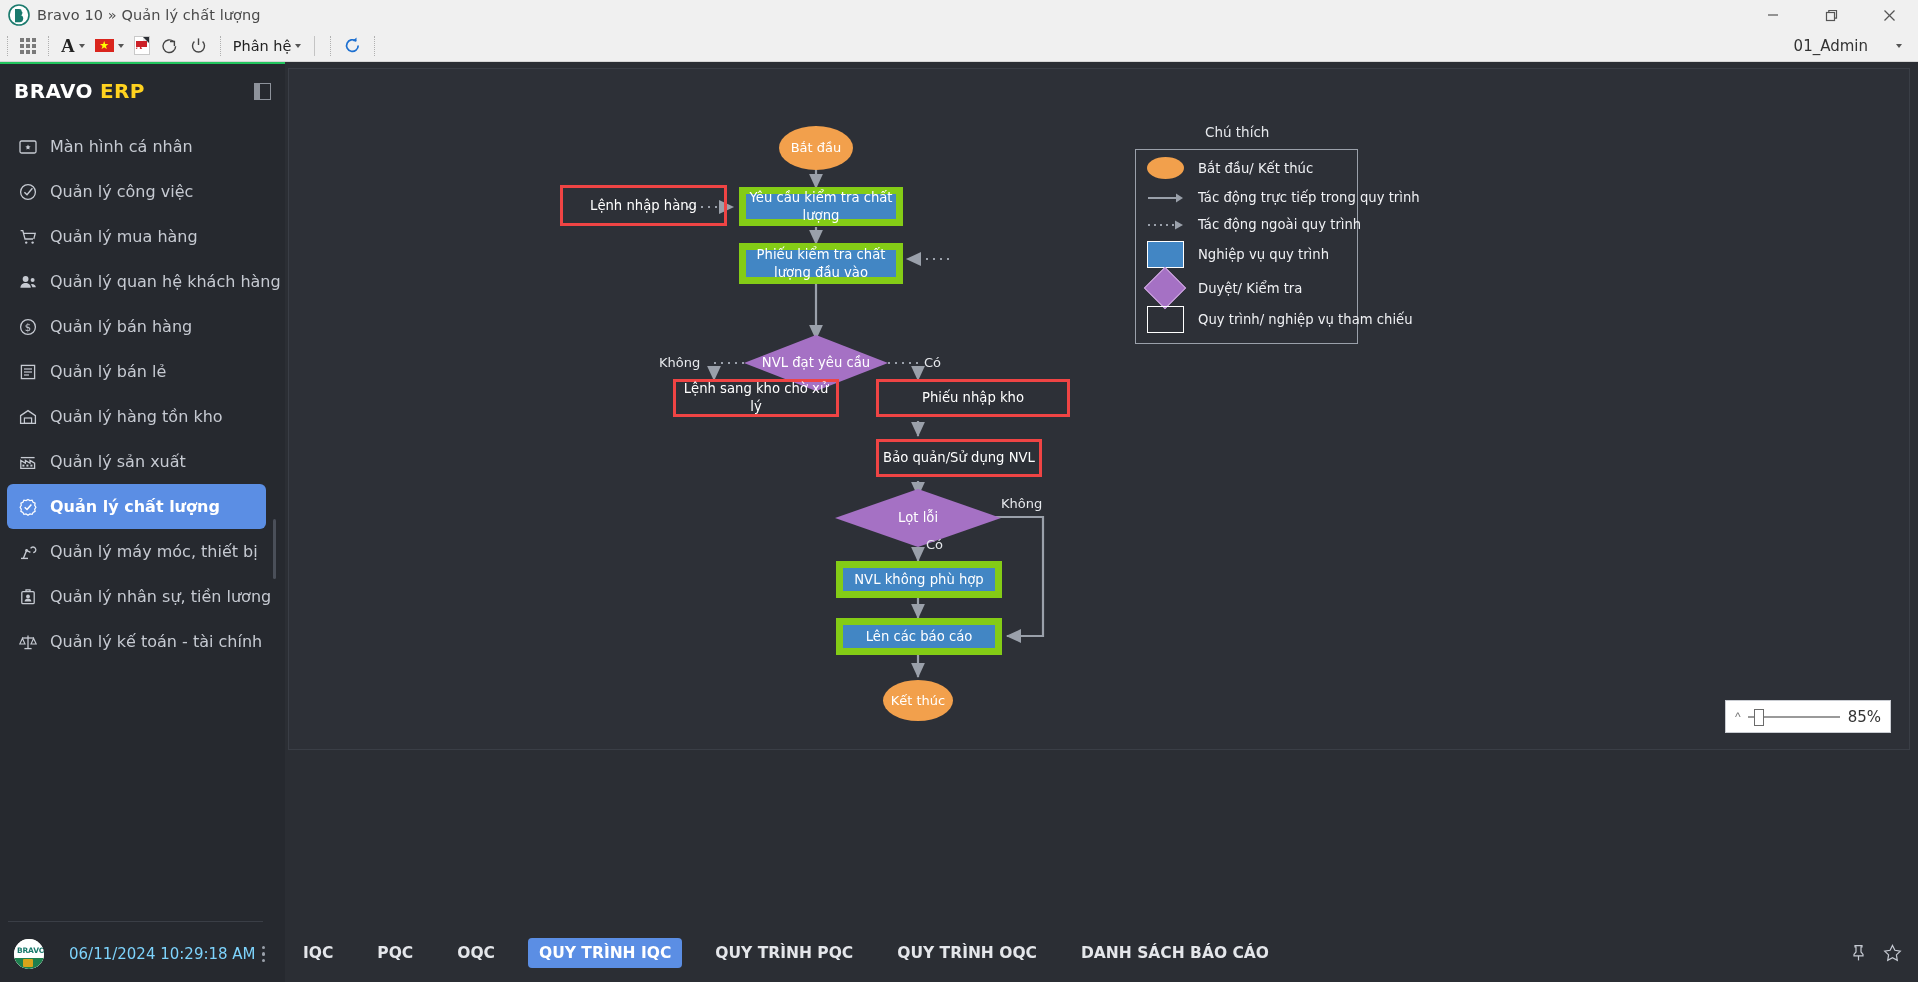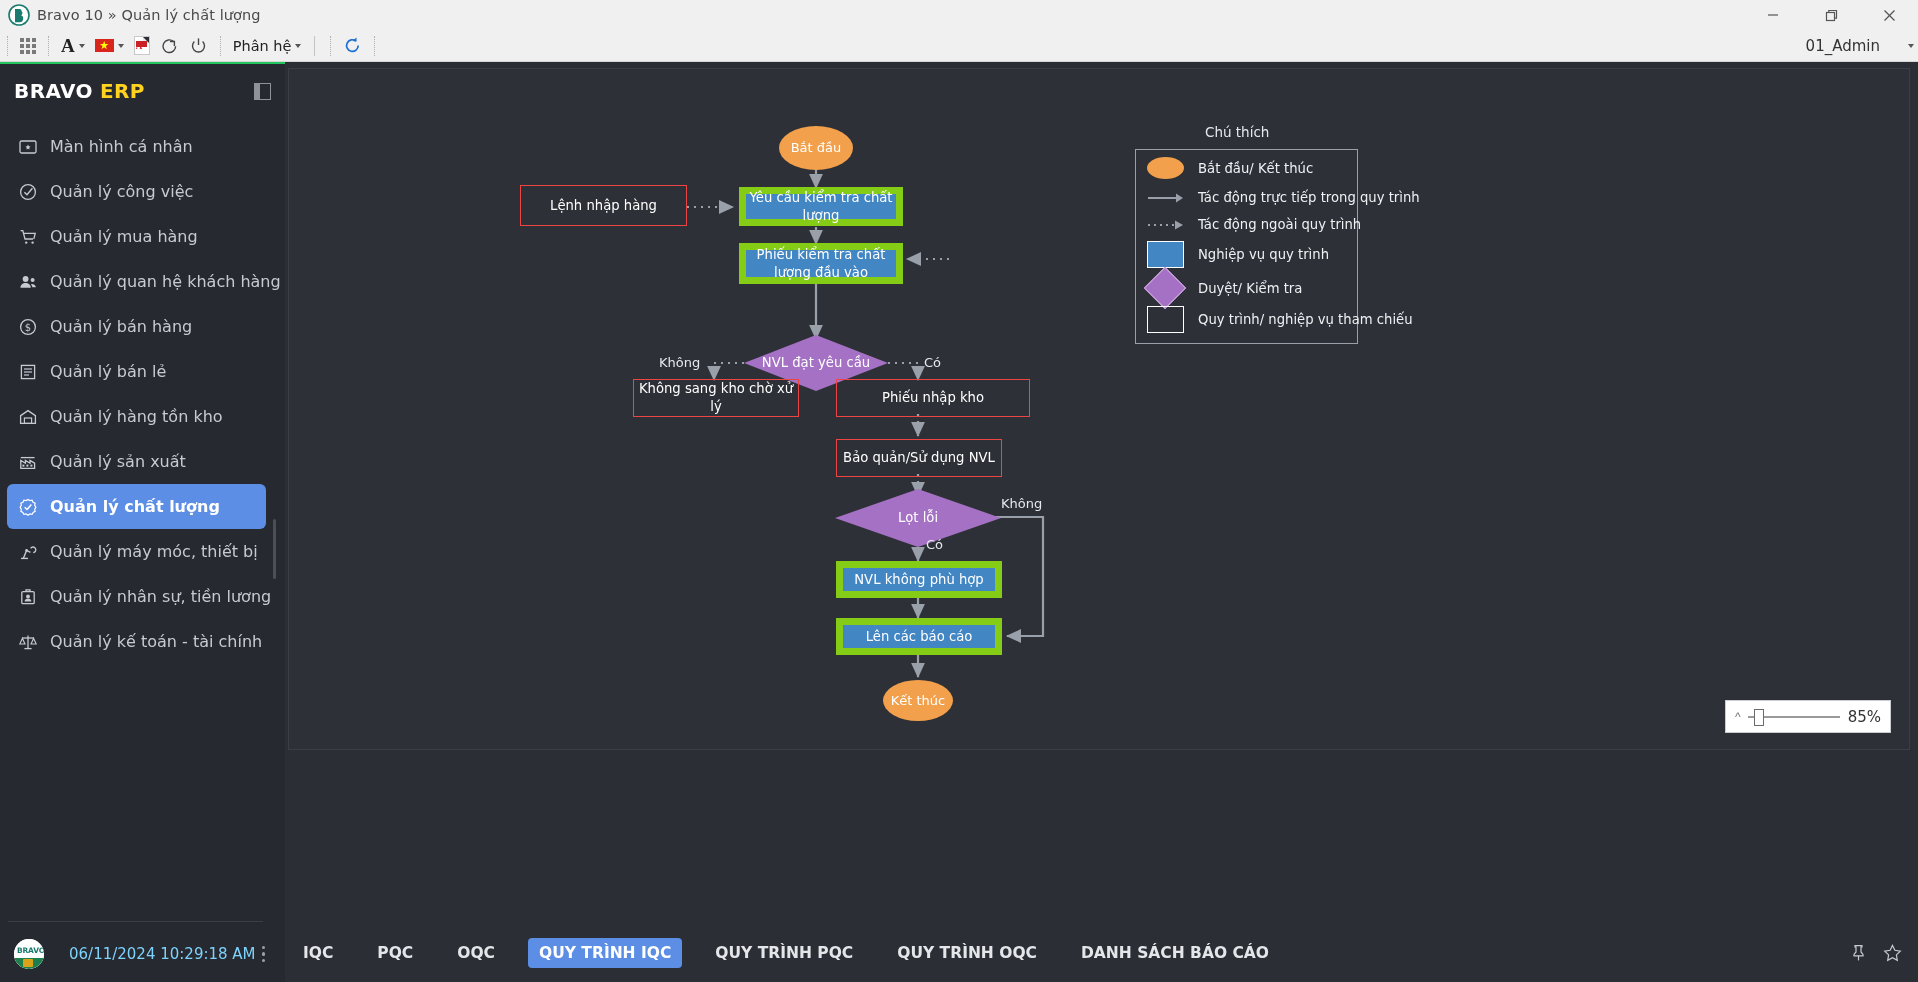--- a/index.html
+++ b/index.html
@@ -38,21 +38,21 @@
   .grid-icon i { background: #7a7a7a; display: block; }
   .glyphA { font-family: "Liberation Serif", serif; font-weight: bold; font-size: 19px; color: #222; line-height: 1; }
   .caret { width: 0; height: 0; border-left: 3.5px solid transparent; border-right: 3.5px solid transparent; border-top: 4px solid #555; margin-left: 4px; }
   .flagvn { width: 19px; height: 13px; background: #da251d; display: flex; align-items: center; justify-content: center; color: #ffff00; font-size: 11px; line-height: 1; }
   .pdficon { width: 16px; height: 19px; background: #fff; border: 1px solid #c9c9c9; position: relative; }
   .pdficon::before { content: ""; position: absolute; top:0; right:0; border-width: 0 6px 6px 0; border-style: solid; border-color: #e9e9e9 #2b2e34 ; }
   .pdficon span { position:absolute; left:1px; top:4px; font-size:9px; color:#cc2027; font-weight:bold; font-family:"Liberation Serif",serif; }
   .pdf-red { position:absolute; left:0; top:0; width:11px; height:6px; background:#cc2027; }
   .phanhe { font-size: 14.5px; color: #222; font-family: "DejaVu Sans", sans-serif; }
   .vline { width: 1px; height: 20px; background: #c4c4c4; margin: 0 8px; }
-  .tb-user { margin-left: auto; display: flex; align-items: center; padding-right: 4px; }
+  .tb-user { margin-left: auto; display: flex; align-items: center; padding-right: 16px; }
   .tb-user .uname { font-size: 15px; color: #333; font-family: "DejaVu Sans", sans-serif; }
   .tb-user .ucaret { margin-left: 28px; }
 
   
   .sidebar {
     position: absolute; top: 62px; left: 0; width: 285px; height: 920px;
     background: #26292f; border-top: 2px solid #22c55e;
   }
   .brand { height: 38px; display: flex; align-items: center; padding: 0 14px; margin-top: 8px; }
   .brand-b { font-size: 20px; font-weight: bold; color: #ffffff; letter-spacing: .4px; font-family: "DejaVu Sans", sans-serif; }
@@ -81,21 +81,21 @@
   .sb-scroll { position: absolute; right: 9px; top: 455px; width: 3px; height: 60px; background: #4a4f59; border-radius: 2px; }
 
   
   .canvas {
     position: absolute; top: 68px; left: 288px; width: 1622px; height: 682px;
     background: #2d3037; border: 1px solid #3a3e46;
   }
   .node { position: absolute; display: flex; align-items: center; justify-content: center; text-align: center;
           font-family: "DejaVu Sans", sans-serif; color: #ffffff; font-size: 13.2px; line-height: 1.35; }
   .n-process { background: #4286c4; border: 7px solid #84cc16; }
-  .n-ref { background: transparent; border: 1px solid #ef4444; }
+  .n-ref { background: transparent; border: 3px solid #ef4444; margin-left: 40px; }
   .n-term { background: #f2a04c; border-radius: 50%; font-size: 13px; }
   .n-decision { color:#fff; font-size: 13.2px; }
   .n-decision .dlabel { position: relative; z-index: 2; }
   .diamond-bg { position: absolute; inset: 0; background: #a571c4; clip-path: polygon(50% 0%, 100% 50%, 50% 100%, 0% 50%); border: 0; }
   .edge-label { position: absolute; color: #e6e8ec; font-size: 13px; font-family: "DejaVu Sans", sans-serif; }
 
   .legend-title { position: absolute; color: #e6e8ec; font-size: 13.5px; font-family: "DejaVu Sans", sans-serif; }
   .legend-box { position: absolute; border: 1px solid #9aa0aa; }
   .legend-row { position: absolute; display: flex; align-items: center; }
   .legend-text { color: #f0f1f4; font-size: 13.2px; font-family: "DejaVu Sans", sans-serif; margin-left: 14px; white-space: nowrap; }
@@ -435,21 +435,21 @@
     <div class="node n-process" style="left:450px; top:118px; width:164px; height:39px;">Yêu cầu kiểm tra chất lượng</div>
 
     <div class="node n-process" style="left:450px; top:174px; width:164px; height:41px;">Phiếu kiểm tra chất lượng đầu vào</div>
 
 
     <div class="node n-decision" style="left:455px; top:266px; width:144px; height:56px;">
       <span class="diamond-bg"></span>
       <span class="dlabel">NVL đạt yêu cầu</span>
     </div>
 
-    <div class="node n-ref" style="left:344px; top:310px; width:166px; height:38px;">Không sang kho chờ xử lý</div>
+    <div class="node n-ref" style="left:344px; top:310px; width:166px; height:38px;">Lệnh sang kho chờ xử lý</div>
 
     <div class="node n-ref" style="left:547px; top:310px; width:194px; height:38px;">Phiếu nhập kho</div>
 
     <div class="node n-ref" style="left:547px; top:370px; width:166px; height:38px;">Bảo quản/Sử dụng NVL</div>
 
     <div class="node n-decision" style="left:546px; top:420px; width:166px; height:58px;">
       <span class="diamond-bg"></span>
       <span class="dlabel">Lọt lỗi</span>
     </div>
 

